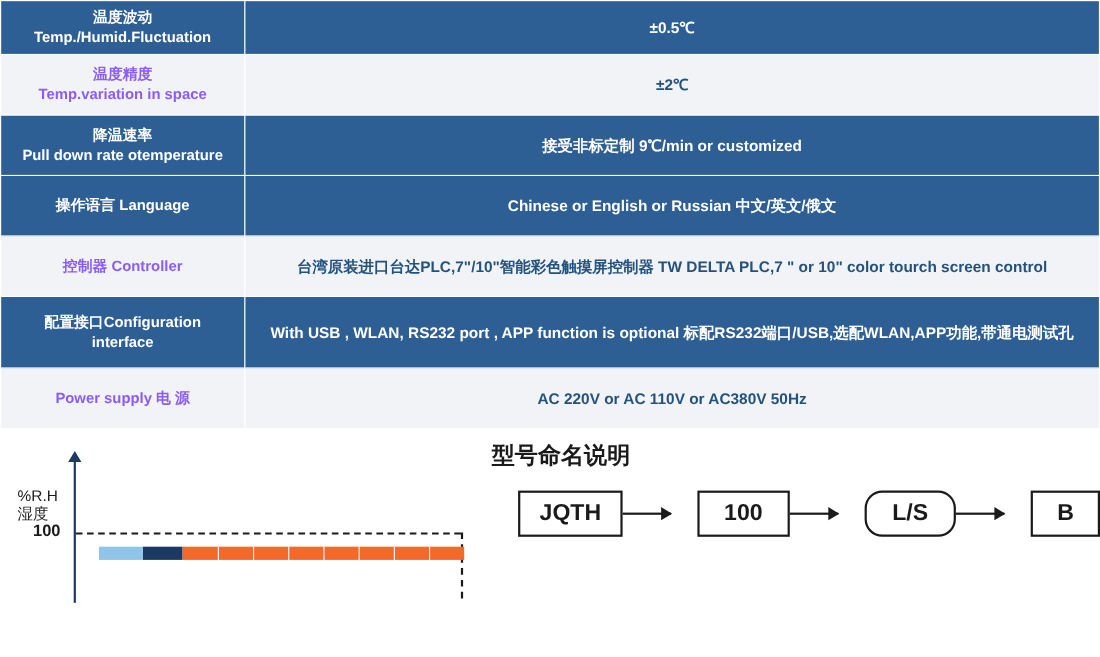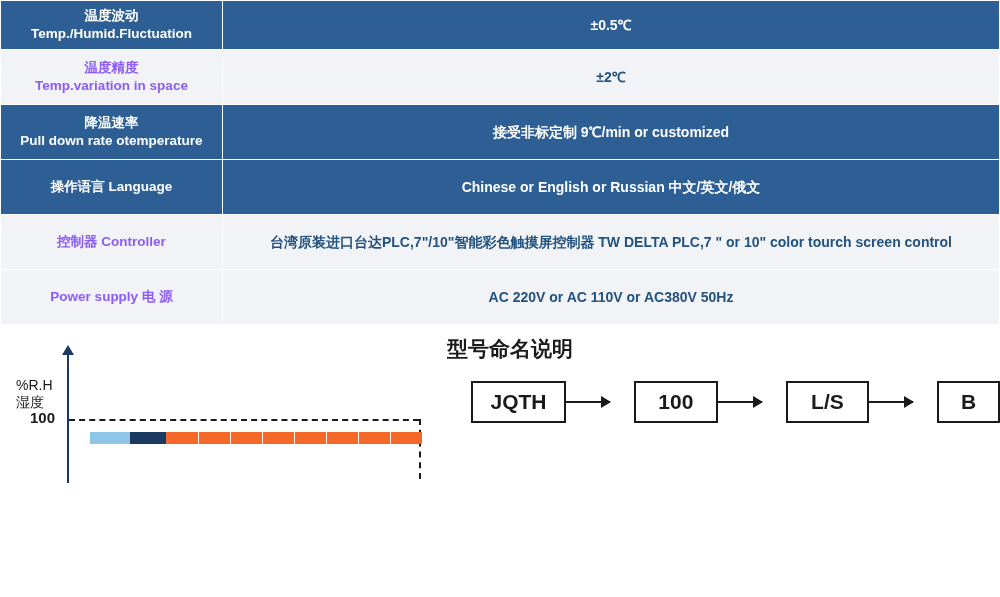--- a/index.html
+++ b/index.html
@@ -161,21 +161,21 @@
     font-weight: bold;
     color: #1a1a1a;
     text-align: center;
     padding: 6px 0;
     line-height: 1.2;
     box-sizing: border-box;
     margin-left: 24px;
   }
   .fb1 { width: 100px; }
   .fb2 { width: 88px; }
-  .fb3 { width: 88px; }
+  .fb3 { width: 88px; border-radius: 16px; }
   .fb4 { width: 66px; }
   .arrow {
     position: relative;
     width: 44px;
     height: 2px;
     background: #1a1a1a;
     margin: 0 0px;
     flex: none;
   }
   .arrow::after {
@@ -230,20 +230,27 @@
         <td class="value">Chinese or English or Russian 中文/英文/俄文</td>
       </tr>
 
       <tr class="alt row-h-md">
         <td class="label">
           <span class="en">控制器 Controller</span>
         </td>
         <td class="value">台湾原装进口台达PLC,7"/10"智能彩色触摸屏控制器 TW DELTA PLC,7 " or 10" color tourch screen control</td>
       </tr>
 
+      <tr class="row-h-lg">
+        <td class="label">
+          <span class="cn">配置接口Configuration</span>
+          <span class="en">interface</span>
+        </td>
+        <td class="value">With USB , WLAN, RS232  port , APP function is optional 标配RS232端口/USB,选配WLAN,APP功能,带通电测试孔</td>
+      </tr>
 
       <tr class="alt row-h-md">
         <td class="label">
           <span class="en">Power supply 电 源</span>
         </td>
         <td class="value">AC 220V or AC 110V or AC380V 50Hz</td>
       </tr>
 
     </tbody>
   </table>

